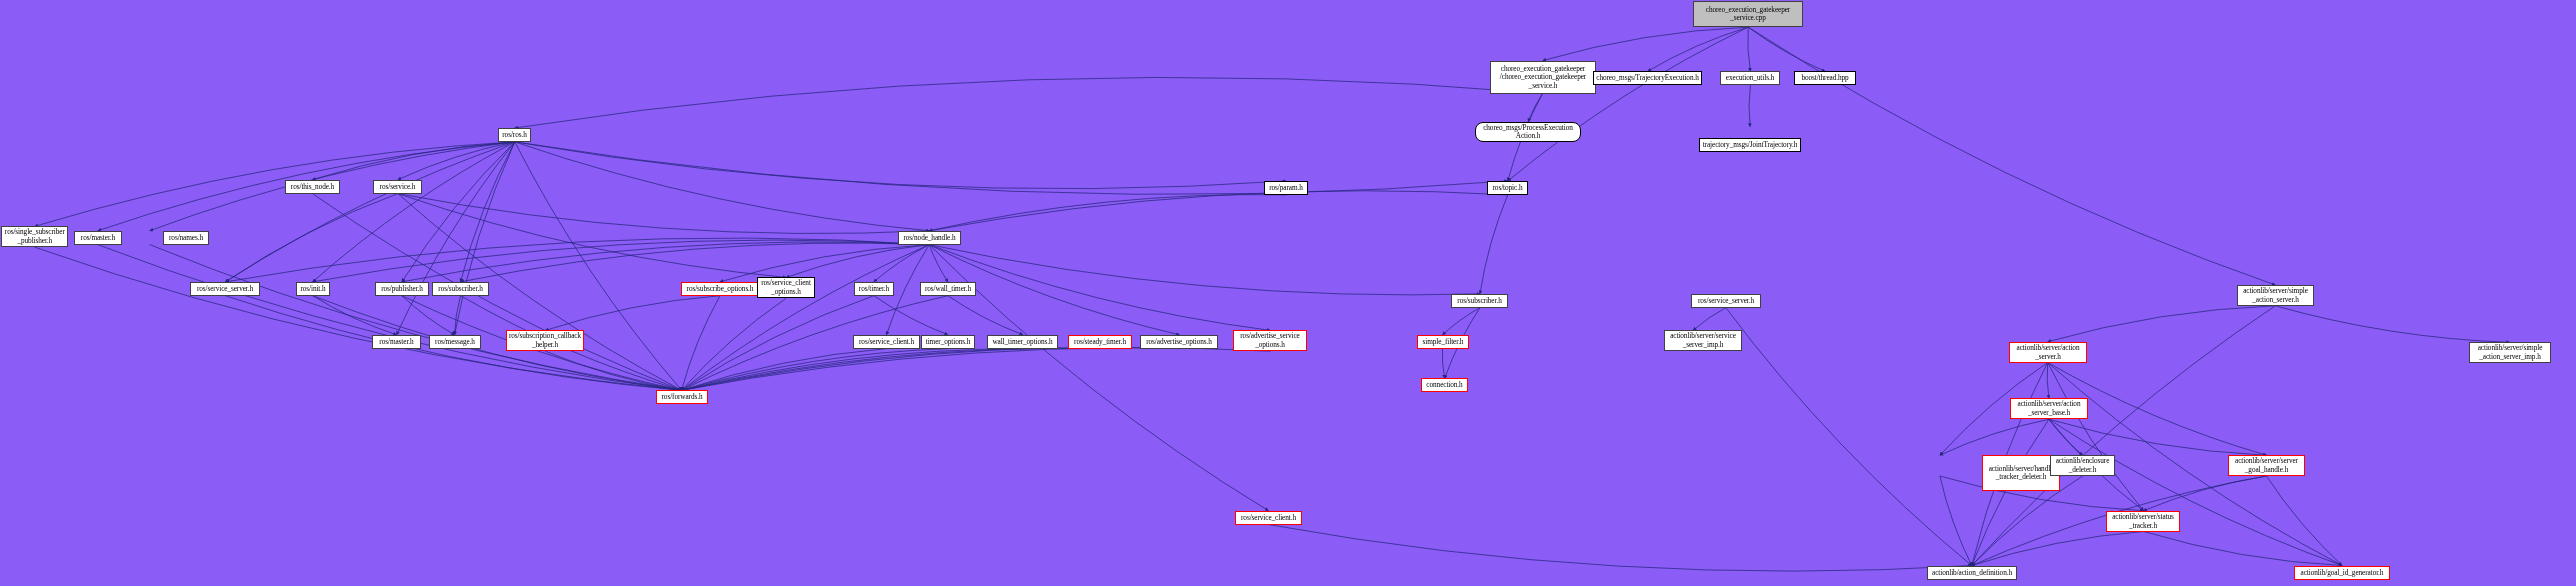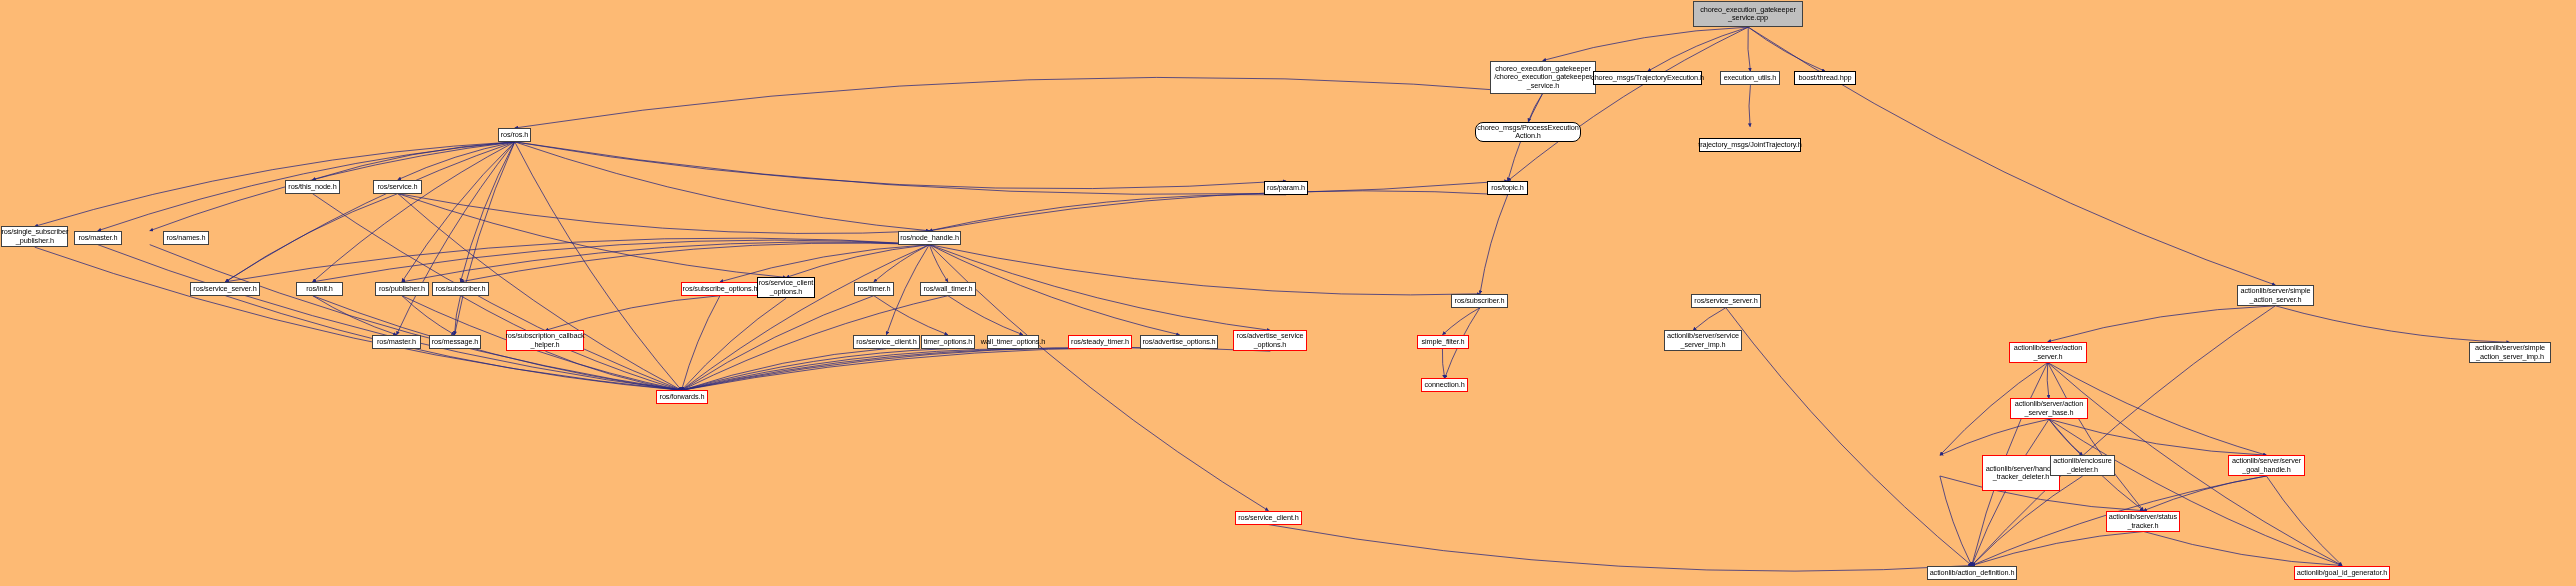--- a/index.html
+++ b/index.html
@@ -1,21 +1,21 @@
 <!DOCTYPE html>
 <html style="font-size:10px"><head>
 <meta charset="utf-8">
 <style>
   html,body{margin:0;padding:0;background:#ffffff;}
   #canvas{
     position:relative;
     width:2576px;
     height:587px;
-    background:#fdba74;
-    font-family:Liberation Sans, sans-serif;
+    background:#8b5cf6;
+    font-family:Liberation Serif, serif;
     overflow:hidden;
   }
   #edges{position:absolute;left:0;top:0;width:2576px;height:587px;}
   .node{
     position:absolute;
     box-sizing:border-box;
     display:flex;
     align-items:center;
     justify-content:center;
     text-align:center;
@@ -162,39 +162,39 @@
       <div class="node" style="left: 1487px; top: 181px; width: 41px; height: 14px;">ros/topic.h</div>
       <div class="node" style="left: 1264px; top: 181px; width: 44px; height: 14px;">ros/param.h</div>
       <div class="node thick" style="left: 285px; top: 180px; width: 55px; height: 14px;">ros/this_node.h</div>
       <div class="node thick" style="left: 373px; top: 180px; width: 49px; height: 14px;">ros/service.h</div>
       <div class="node thick" style="left: 1.3px; top: 226px; width: 67px; height: 21px;">ros/single_subscriber
 _publisher.h</div>
       <div class="node thick" style="left: 74px; top: 231px; width: 48px; height: 14px;">ros/master.h</div>
       <div class="node thick" style="left: 127px; top: 231px; width: 46px; height: 14px; margin-left: 36px;">ros/names.h</div>
       <div class="node thick" style="left: 898px; top: 231px; width: 63px; height: 14px;">ros/node_handle.h</div>
       <div class="node thick" style="left: 190px; top: 282px; width: 70px; height: 14px;">ros/service_server.h</div>
-      <div class="node thick" style="left: 296px; top: 282px; width: 47px; height: 14px;">ros/init.h</div>
+      <div class="node thick" style="left: 296px; top: 282px; width: 34px; height: 14px;">ros/init.h</div>
       <div class="node thick" style="left: 375px; top: 282px; width: 54px; height: 14px;">ros/publisher.h</div>
       <div class="node thick" style="left: 432px; top: 282px; width: 57px; height: 14px;">ros/subscriber.h</div>
       <div class="node red" style="left: 681px; top: 282px; width: 78px; height: 14px;">ros/subscribe_options.h</div>
       <div class="node" style="left: 757px; top: 277px; width: 58px; height: 21px;">ros/service_client
 _options.h</div>
       <div class="node thick" style="left: 854px; top: 282px; width: 40px; height: 14px;">ros/timer.h</div>
       <div class="node thick" style="left: 920px; top: 282px; width: 56px; height: 14px;">ros/wall_timer.h</div>
       <div class="node thick" style="left: 1451px; top: 294px; width: 57px; height: 14px;">ros/subscriber.h</div>
       <div class="node thick" style="left: 1691px; top: 294px; width: 70px; height: 14px;">ros/service_server.h</div>
       <div class="node thick" style="left: 2237px; top: 285px; width: 77px; height: 21px;">actionlib/server/simple
 _action_server.h</div>
       <div class="node thick" style="left: 372px; top: 335px; width: 49px; height: 14px;">ros/master.h</div>
       <div class="node thick" style="left: 429px; top: 335px; width: 52px; height: 14px;">ros/message.h</div>
       <div class="node red" style="left: 506px; top: 330px; width: 78px; height: 21px;">ros/subscription_callback
 _helper.h</div>
       <div class="node thick" style="left: 853px; top: 335px; width: 67px; height: 14px;">ros/service_client.h</div>
       <div class="node thick" style="left: 921px; top: 335px; width: 54px; height: 14px;">timer_options.h</div>
-      <div class="node thick" style="left: 987px; top: 335px; width: 52px; height: 14px;">wall_timer_options.h</div>
+      <div class="node thick" style="left: 987px; top: 335px; width: 71px; height: 14px;">wall_timer_options.h</div>
       <div class="node red" style="left: 1068px; top: 335px; width: 64px; height: 14px;">ros/steady_timer.h</div>
       <div class="node thick" style="left: 1140px; top: 335px; width: 78px; height: 14px;">ros/advertise_options.h</div>
       <div class="node red" style="left: 1233px; top: 330px; width: 74px; height: 21px;">ros/advertise_service
 _options.h</div>
       <div class="node red" style="left: 1417px; top: 335px; width: 52px; height: 14px;">simple_filter.h</div>
       <div class="node thick" style="left: 1654px; top: 330px; width: 78px; height: 21px; margin-left: 10px;">actionlib/server/service
 _server_imp.h</div>
       <div class="node red" style="left: 2009px; top: 342px; width: 78px; height: 21px;">actionlib/server/action
 _server.h</div>
       <div class="node thick" style="left: 2469px; top: 342px; width: 82px; height: 21px;">actionlib/server/simple

